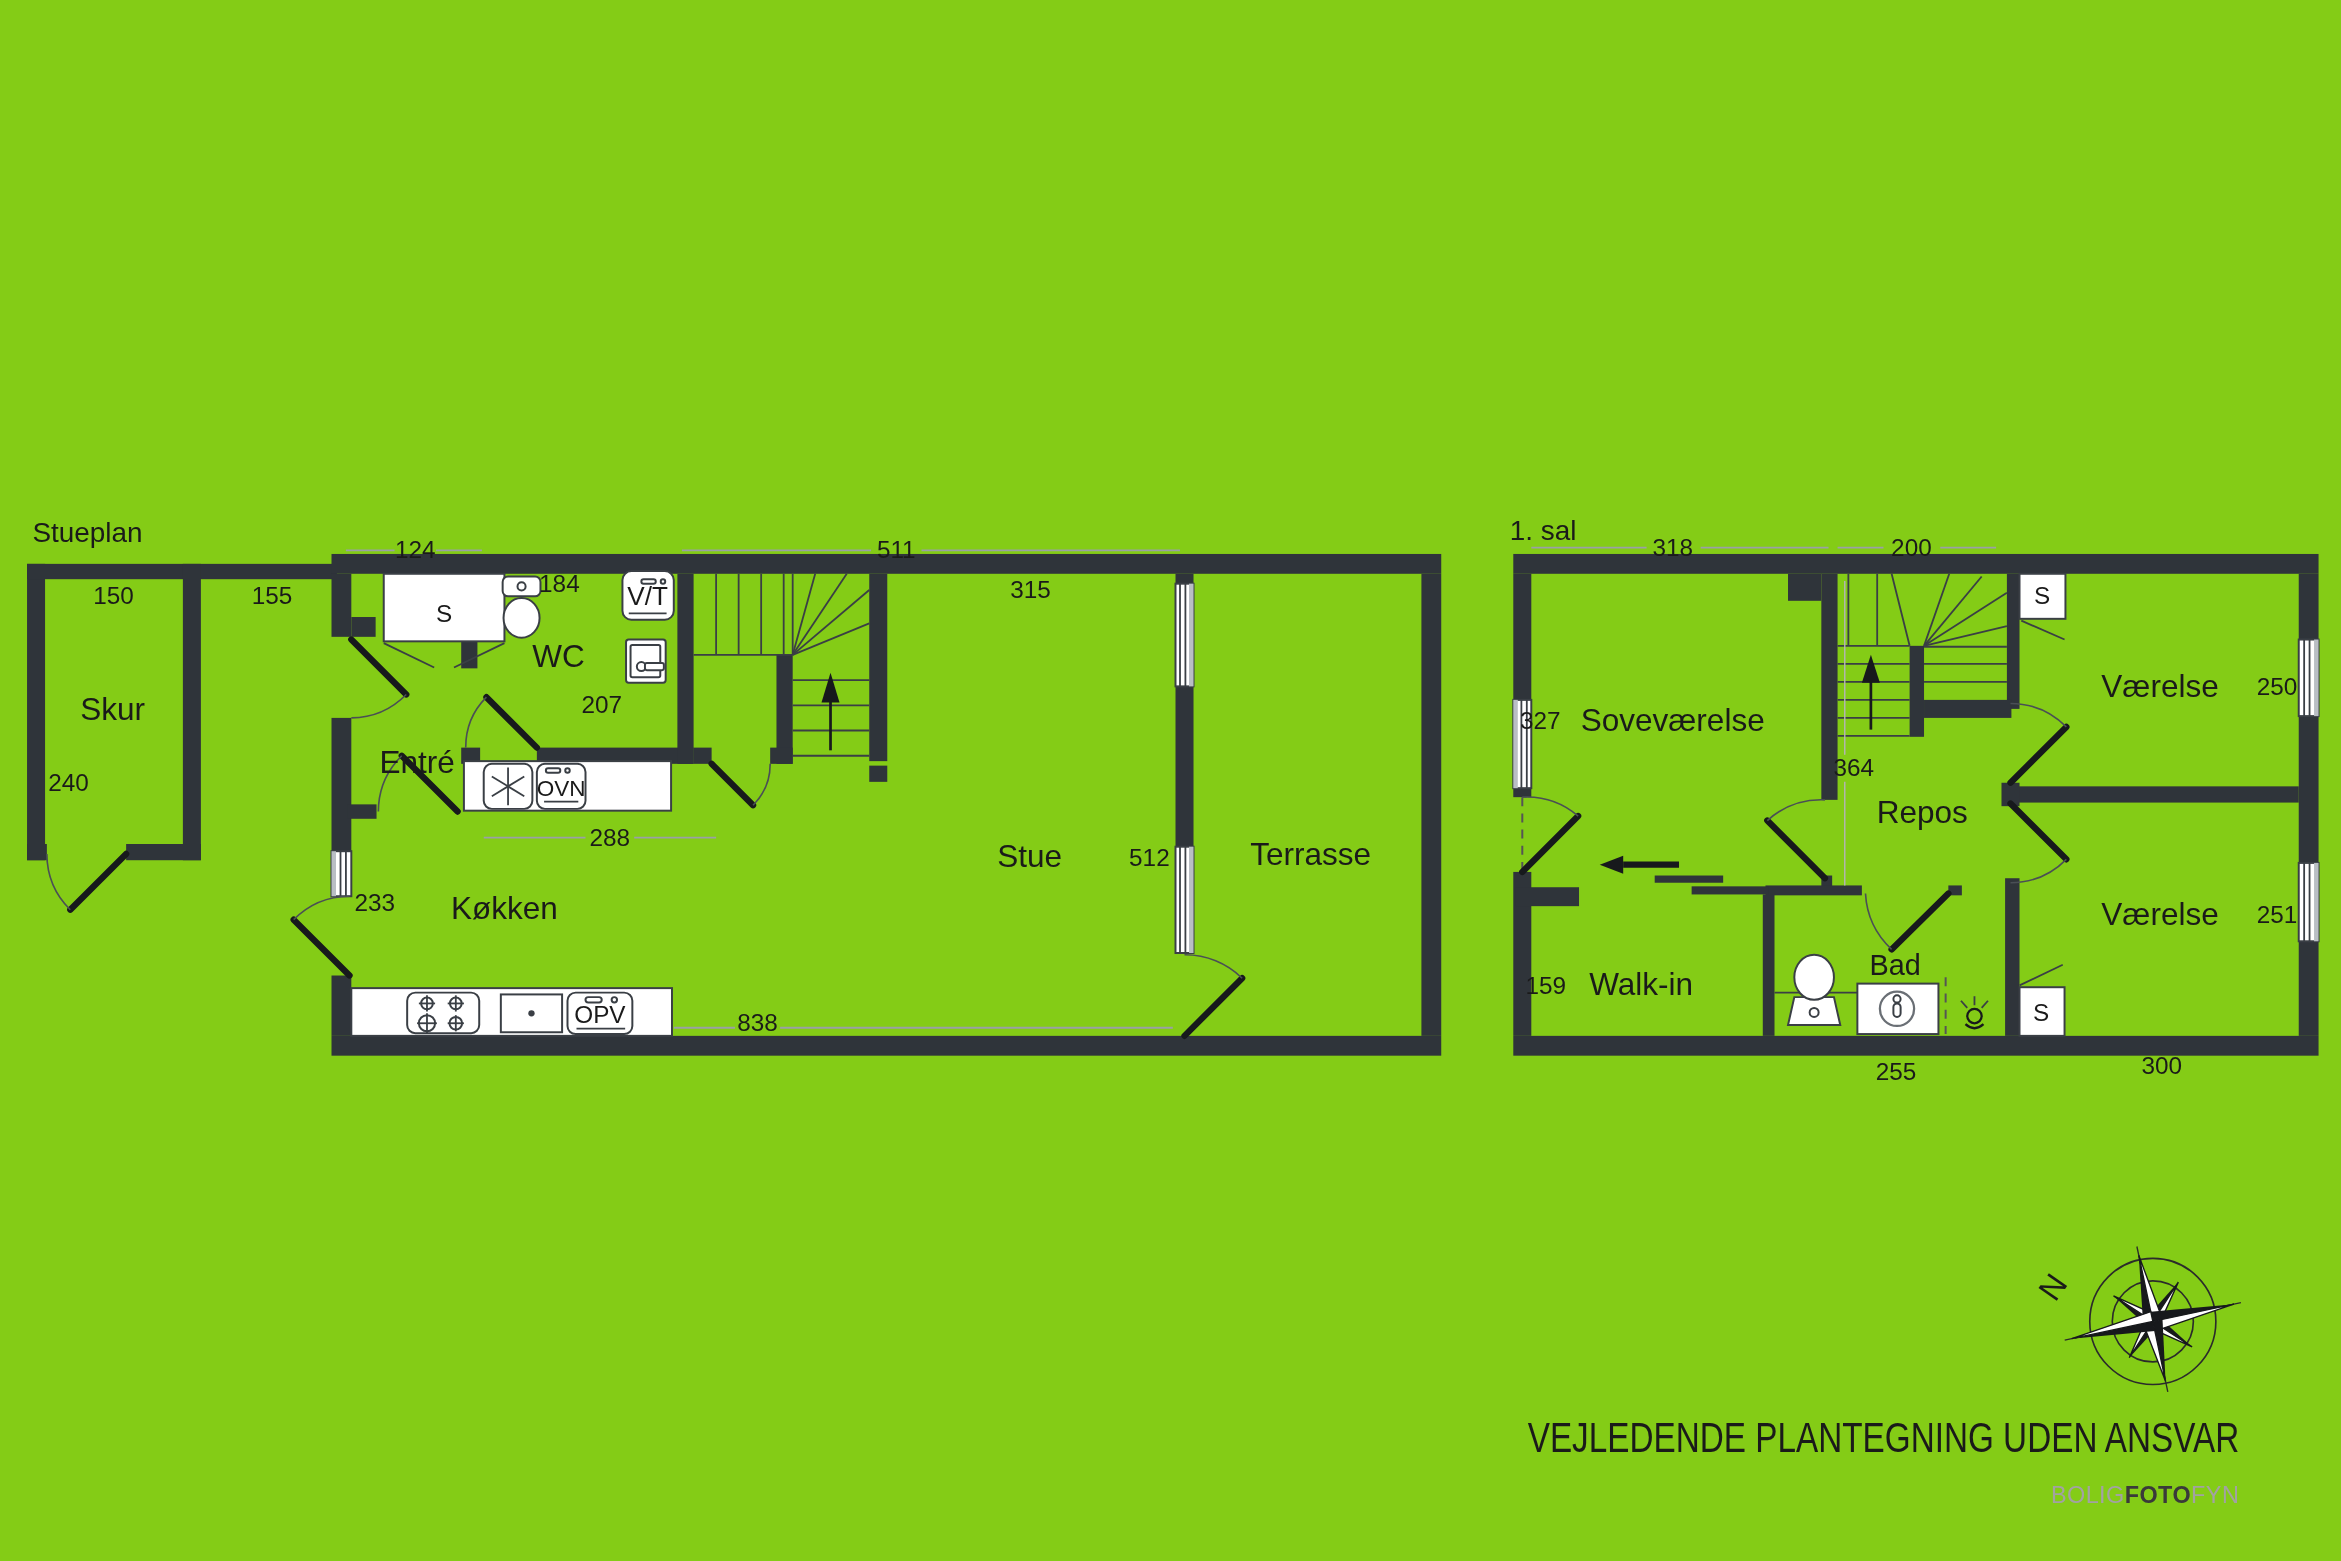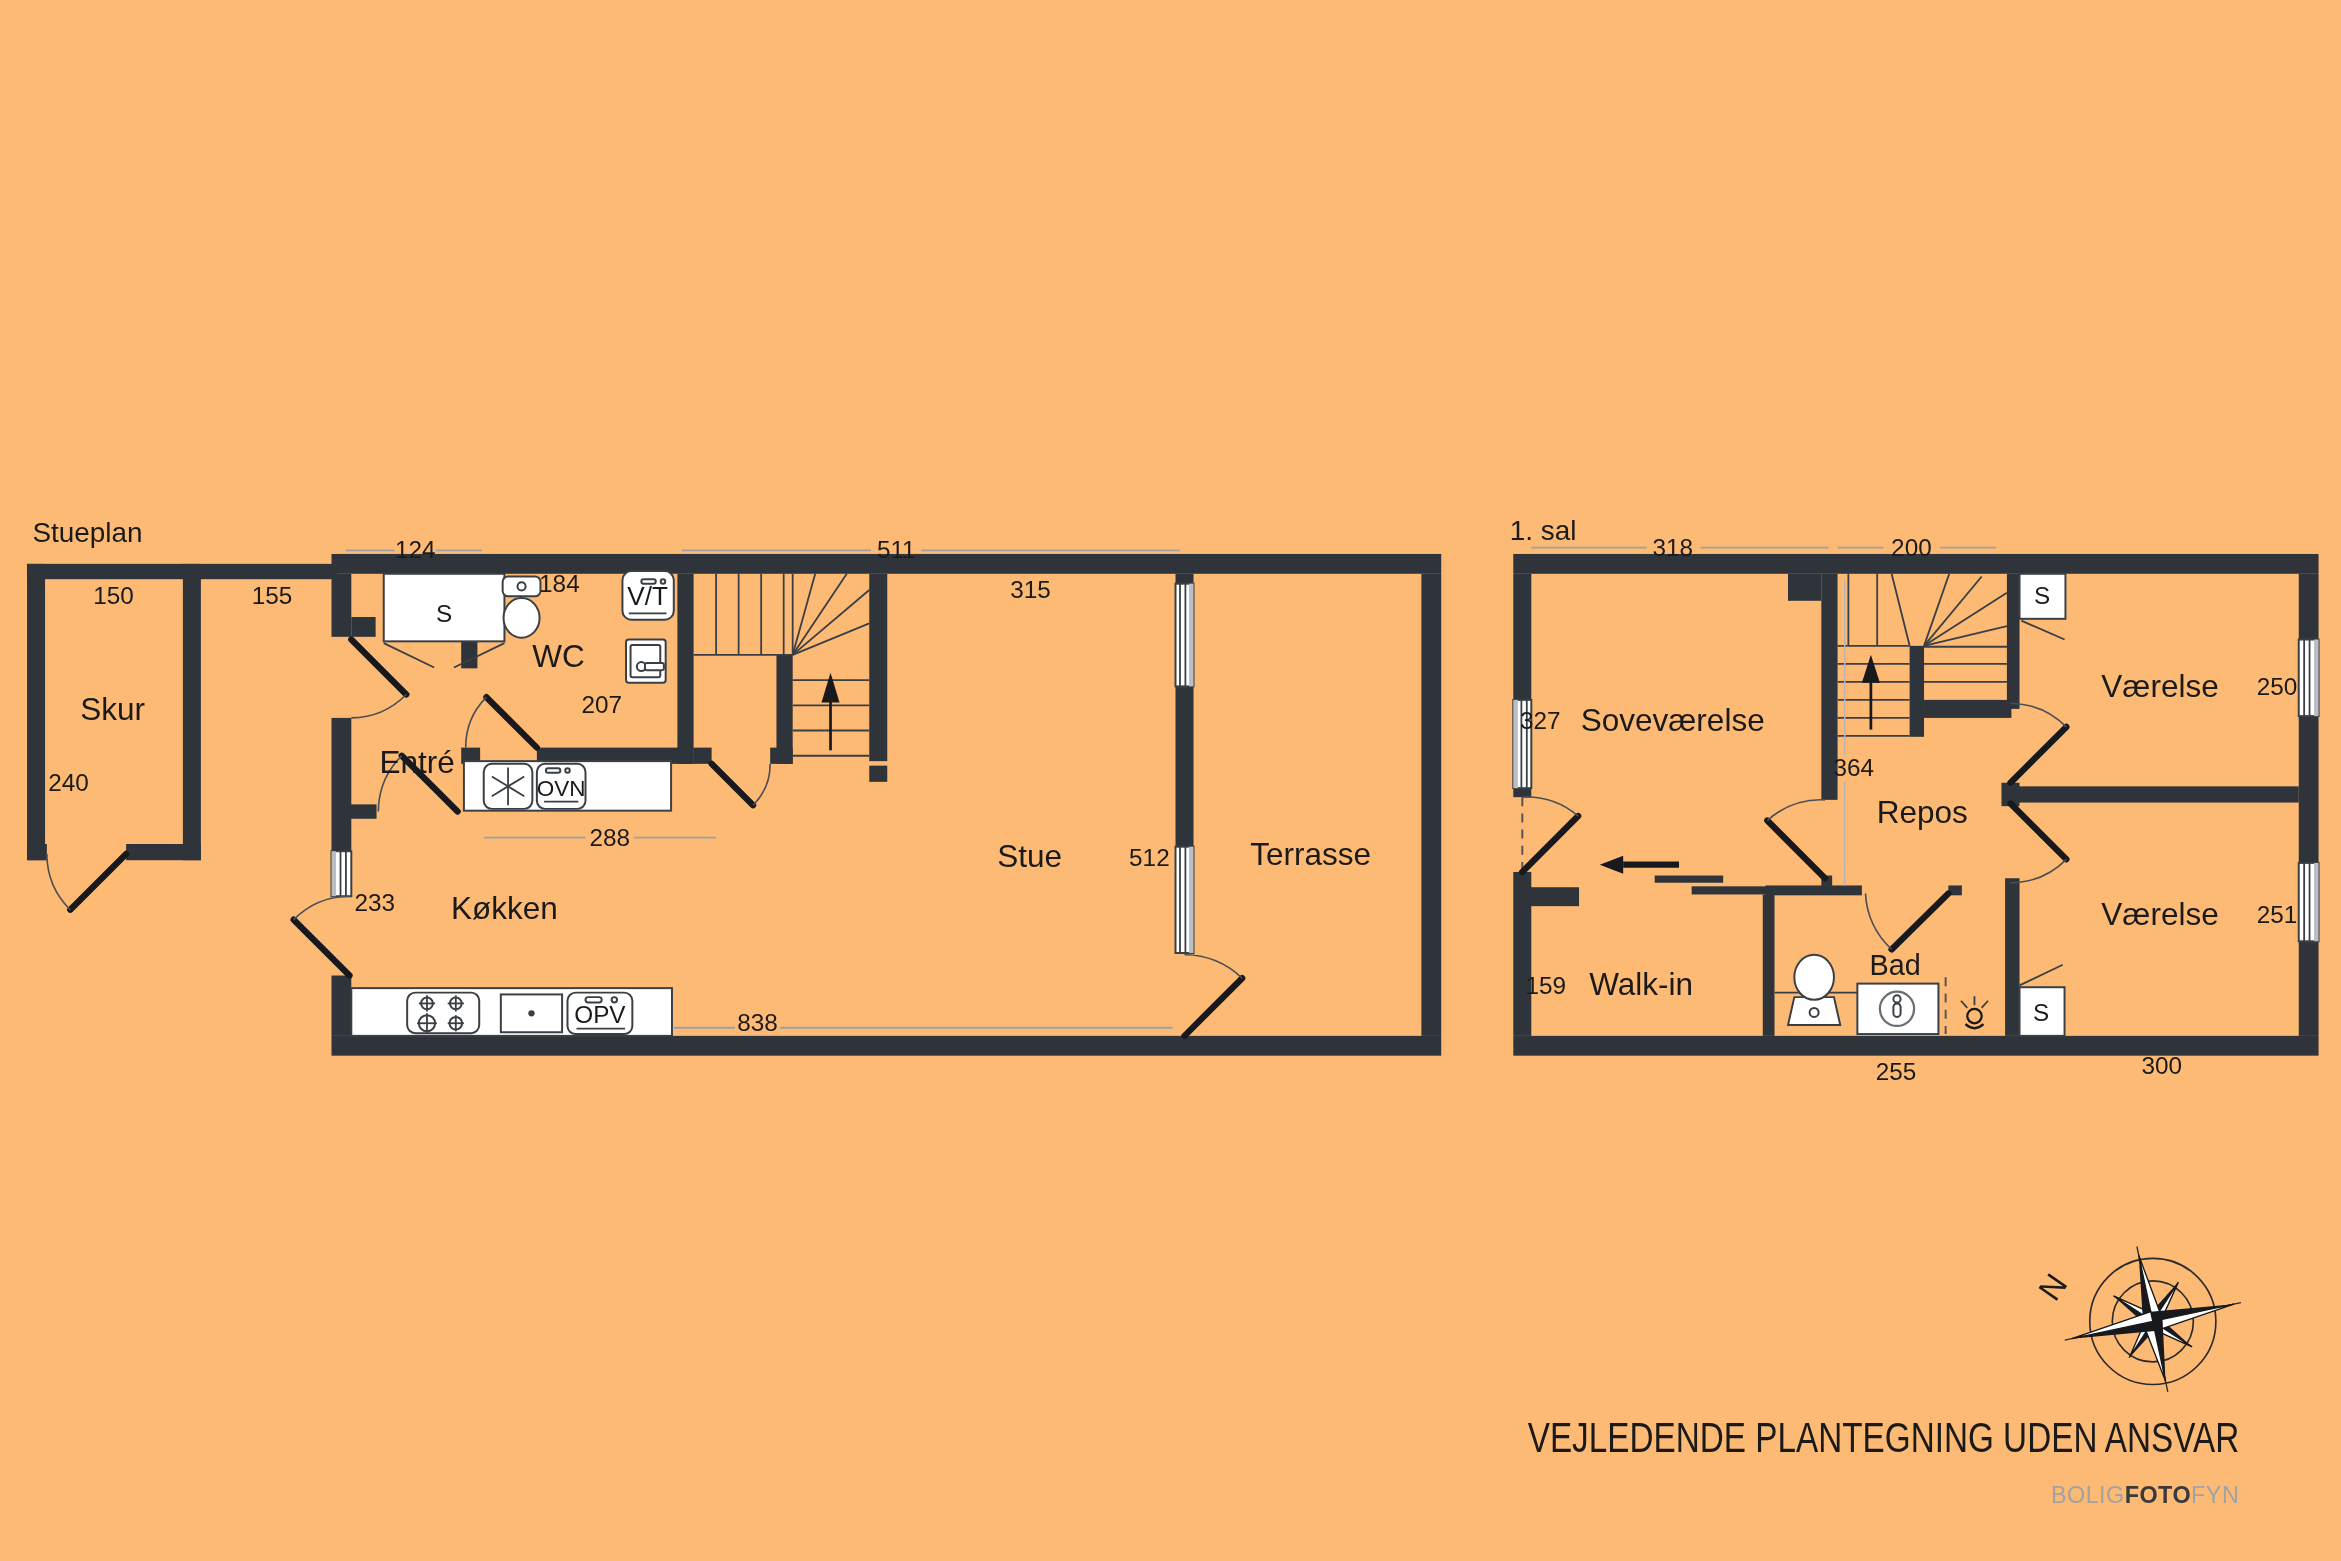--- a/index.html
+++ b/index.html
@@ -1,20 +1,20 @@
 <!DOCTYPE html>
 <html style="--wall: #2f343a; --line: #3a3f45; --door: #17191c; --dimline: #9aa0a6; --text: #1a1a1a; --muted: #a2a2a2; --window: #b9bec4;font-size:14.4px"><head>
 <meta charset="utf-8">
 <style>
   :root{
     --wall:#2f343a; --line:#3a3f45; --door:#17191c; --dimline:#9aa0a6;
     --text:#1a1a1a; --muted:#a2a2a2; --window:#b9bec4;
   }
   html,body{margin:0;padding:0;background:#fff;}
-  .page{width:2342px;height:1561px;position:relative;background:#fdba74;overflow:hidden;}
+  .page{width:2342px;height:1561px;position:relative;background:#84cc16;overflow:hidden;}
   svg{position:absolute;left:0;top:0;}
   svg text{font-family:"Liberation Sans",sans-serif;fill:var(--text,#1a1a1a);}
   .wall{fill:var(--wall,#2f343a);}
   .fix{fill:#fff;stroke:var(--line,#3a3f45);stroke-width:2.2;}
   .ln{stroke:var(--line,#3a3f45);stroke-width:2;fill:none;}
   .leaf{stroke:var(--door,#17191c);stroke-width:7;stroke-linecap:round;}
   .arc{stroke:#4a4f55;stroke-width:1.8;fill:none;}
   .dimline{stroke:var(--dimline,#9aa0a6);stroke-width:2;}
   .thinline{stroke:#b5b5b5;stroke-width:1.6;}
   .dim{font-size:27px;text-anchor:middle;}

